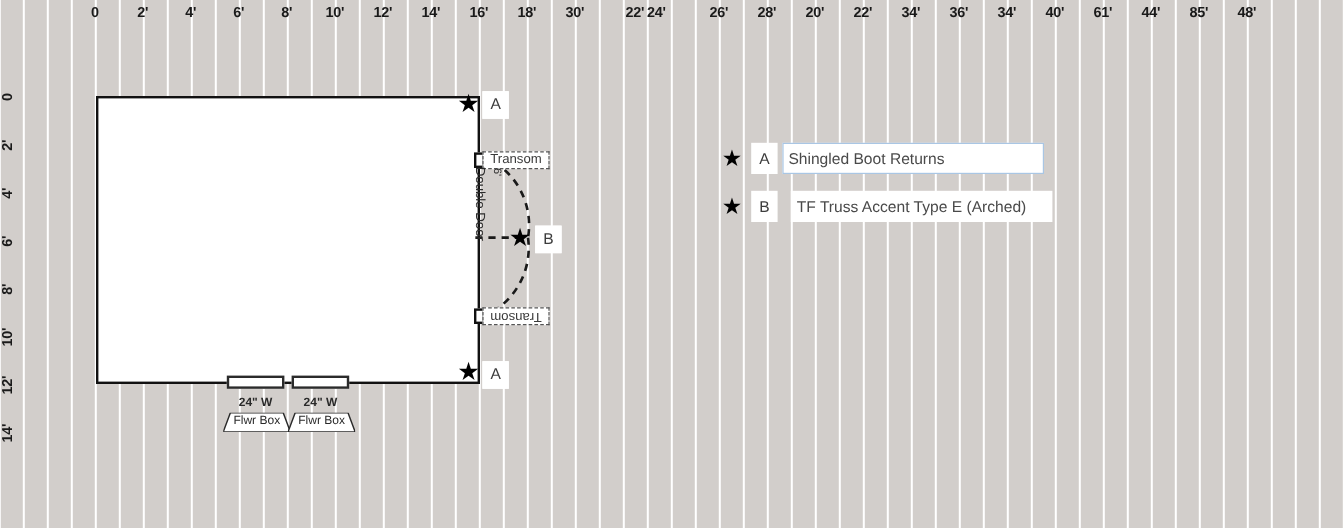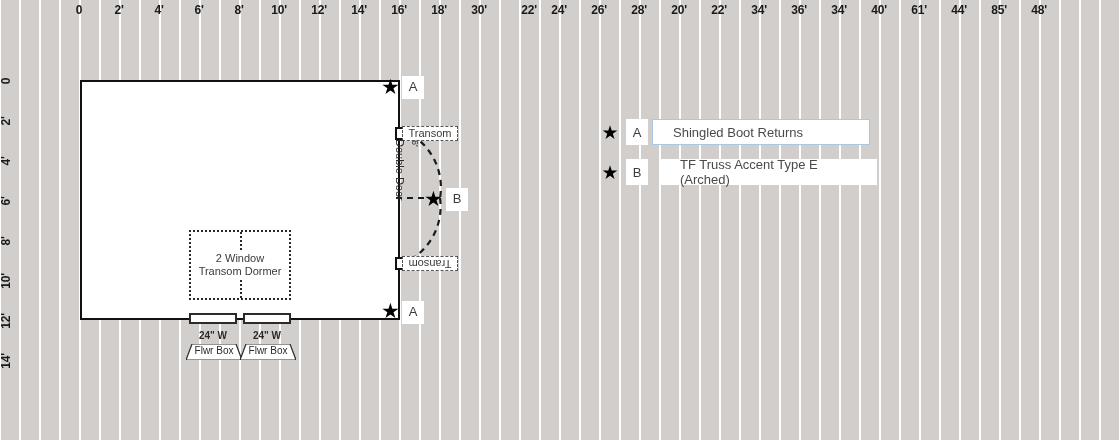--- a/index.html
+++ b/index.html
@@ -229,21 +229,21 @@
     justify-content: center;
     margin-left: 4px;
   }
   .legend-field {
     height: 26px;
     background: #ffffff;
     font-size: 13px;
     color: #4a4a4a;
     display: flex;
     align-items: center;
-    padding: 0 20px;
+    padding: 0 4px;
     margin-left: 4px;
     box-sizing: border-box;
     border: 1px solid transparent;
   }
   .legend-field.focused {
     border: 1px solid #a9c6e4;
     width: 218px;
   }
   .legend-field.plain {
     width: 218px;
@@ -261,21 +261,21 @@
     <div class="tick-h" style="left:139px">4'</div>
     <div class="tick-h" style="left:179px">6'</div>
     <div class="tick-h" style="left:219px">8'</div>
     <div class="tick-h" style="left:259px">10'</div>
     <div class="tick-h" style="left:299px">12'</div>
     <div class="tick-h" style="left:339px">14'</div>
     <div class="tick-h" style="left:379px">16'</div>
     <div class="tick-h" style="left:419px">18'</div>
     <div class="tick-h" style="left:459px">30'</div>
     <div class="tick-h" style="left:509px">22'</div>
-    <div class="tick-h" style="left:539px">24'</div>
+    <div class="tick-h" style="left:527px">24'</div>
     <div class="tick-h" style="left:579px">26'</div>
     <div class="tick-h" style="left:619px">28'</div>
     <div class="tick-h" style="left:659px">20'</div>
     <div class="tick-h" style="left:699px">22'</div>
     <div class="tick-h" style="left:739px">34'</div>
     <div class="tick-h" style="left:779px">36'</div>
     <div class="tick-h" style="left:819px">34'</div>
     <div class="tick-h" style="left:859px">40'</div>
     <div class="tick-h" style="left:899px">61'</div>
     <div class="tick-h" style="left:939px">44'</div>
@@ -291,27 +291,20 @@
     <div class="tick-v" style="top:234px">8'</div>
     <div class="tick-v" style="top:274px">10'</div>
     <div class="tick-v" style="top:314px">12'</div>
     <div class="tick-v" style="top:354px">14'</div>
   </div>
 
   <div class="plan-layer">
 
     <div class="building"></div>
 
-    <div class="dormer">
-      <div class="dormer-split"></div>
-      <div class="dormer-label">
-        <div>2 Window</div>
-        <div>Transom Dormer</div>
-      </div>
-    </div>
 
     <div class="fbox-win" style="left:189px; top:313px; width:48px;"></div>
     <div class="fbox-win" style="left:243px; top:313px; width:48px;"></div>
 
     <div class="fbox-dim" style="left:185px; top:330px;">24" W</div>
     <div class="fbox-dim" style="left:239px; top:330px;">24" W</div>
 
     <div class="fbox-trap" style="left:186px; top:344px;">
       <svg width="56" height="16" viewBox="0 0 56 16">
         <polygon points="6,0 50,0 56,16 0,16" fill="#ffffff" stroke="#2b2b2b" stroke-width="1.2"></polygon>

